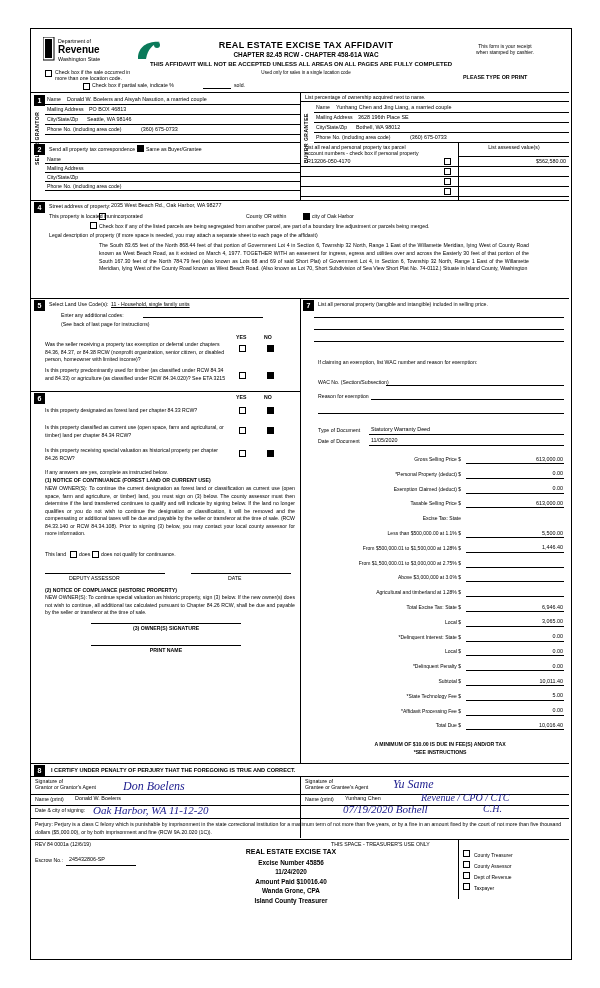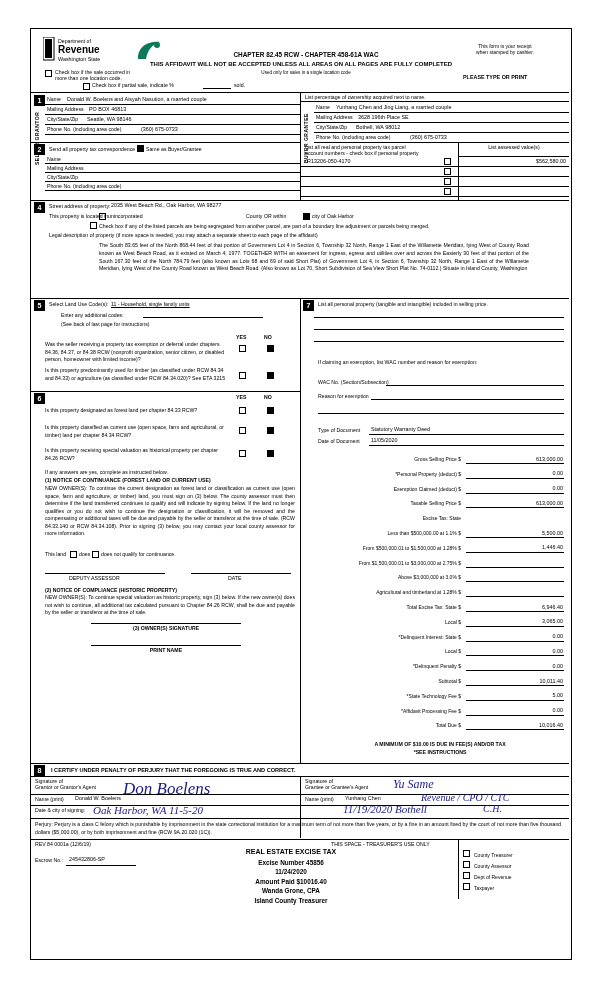--- a/index.html
+++ b/index.html
@@ -38,20 +38,21 @@
     <div class="t" style="left:27px;top:9px;font-size:5.2px;">Department of</div>
     <div class="t b" style="left:27px;top:15px;font-size:10px;">Revenue</div>
     <div class="t" style="left:27px;top:27px;font-size:5.4px;">Washington State</div>
     <div class="logo-d" style="left:105px;top:10px;">
       <svg width="26" height="22" viewBox="0 0 26 22">
           <path d="M2,20 C2,6 14,2 24,3 C16,6 12,10 10,20 Z" fill="#0a7a5a"></path>
           <circle cx="21" cy="6" r="3" fill="#0a7a5a"></circle>
         </svg>
     </div>
 
+    <div class="t title1 c" style="left:150px;top:11px;width:250px;">REAL ESTATE EXCISE TAX AFFIDAVIT</div>
     <div class="t title2 c" style="left:150px;top:22px;width:250px;">CHAPTER 82.45 RCW - CHAPTER 458-61A WAC</div>
     <div class="t title3 c" style="left:40px;top:32px;width:460px;">THIS AFFIDAVIT WILL NOT BE ACCEPTED UNLESS ALL AREAS ON ALL PAGES ARE FULLY COMPLETED</div>
     <div class="t c" style="left:150px;top:41px;width:250px;font-size:4.6px;">Used only for sales in a single location code</div>
 
     <div class="t c" style="left:420px;top:14px;width:108px;font-size:5px;">This form is your receipt</div>
     <div class="t c" style="left:420px;top:20px;width:108px;font-size:5px;">when stamped by cashier.</div>
     <div class="t b" style="left:432px;top:45px;font-size:5.4px;">PLEASE TYPE OR PRINT</div>
 
     <div class="chk" style="left:14px;top:41px;"></div>
     <div class="t" style="left:24px;top:40px;">Check box if the sale occurred in</div>
@@ -287,38 +288,38 @@
     <div class="t b c" style="left:283px;top:720px;width:252px;font-size:5.2px;">*SEE INSTRUCTIONS</div>
 
     <div class="hr" style="left:0;top:734px;width:538px;"></div>
     <div class="num" style="left:3px;top:736px;width:11px;height:11px;line-height:11px;">8</div>
     <div class="t b" style="left:20px;top:738px;font-size:5.6px;">I CERTIFY UNDER PENALTY OF PERJURY THAT THE FOREGOING IS TRUE AND CORRECT.</div>
     <div class="hr" style="left:0;top:747px;width:538px;"></div>
     <div class="vr" style="left:269px;top:747px;height:62px;"></div>
 
     <div class="t" style="left:4px;top:749px;">Signature of</div>
     <div class="t" style="left:4px;top:755px;">Grantor or Grantor's Agent</div>
-    <div class="hand" style="position:absolute;left:92px;top:750px;font-size:17px;">Don Boelens</div>
+    <div class="hand" style="position:absolute;left:92px;top:750px;font-size:12px;">Don Boelens</div>
     <div class="hr" style="left:0;top:765px;width:269px;"></div>
     <div class="t" style="left:4px;top:767px;">Name (print)</div>
     <div class="fld" style="left:44px;top:766px;">Donald W. Boelens</div>
     <div class="hr" style="left:0;top:776px;width:269px;"></div>
     <div class="t" style="left:4px;top:778px;">Date &amp; city of signing:</div>
-    <div class="hand" style="position:absolute;left:62px;top:775px;font-size:11px;">Oak Harbor, WA 11-5-20</div>
+    <div class="hand" style="position:absolute;left:62px;top:775px;font-size:11px;">Oak Harbor, WA 11-12-20</div>
     <div class="hr" style="left:0;top:789px;width:269px;"></div>
 
     <div class="t" style="left:274px;top:749px;">Signature of</div>
     <div class="t" style="left:274px;top:755px;">Grantee or Grantee's Agent</div>
     <div class="hand" style="position:absolute;left:362px;top:748px;font-size:12px;">Yu Same</div>
     <div class="hr" style="left:269px;top:765px;width:269px;"></div>
     <div class="t" style="left:274px;top:767px;">Name (print)</div>
     <div class="fld" style="left:314px;top:766px;">Yunhang Chen</div>
     <div class="hand" style="position:absolute;left:390px;top:763px;font-size:10px;">Revenue / CPO / CTC</div>
     <div class="hr" style="left:269px;top:776px;width:269px;"></div>
-    <div class="hand" style="position:absolute;left:312px;top:774px;font-size:11px;">11/19/2020  Bothell</div>
+    <div class="hand" style="position:absolute;left:312px;top:774px;font-size:11px;">07/19/2020  Bothell</div>
     <div class="hand" style="position:absolute;left:452px;top:774px;font-size:10px;">C.H.</div>
     <div class="hr" style="left:269px;top:789px;width:269px;"></div>
 
     <div class="t" style="left:4px;top:792px;width:530px;line-height:1.45;">Perjury:  Perjury is a class C felony which is punishable by imprisonment in the state correctional institution for a maximum term of not more than five years, or by a fine in an amount fixed by the court of not more than five thousand dollars ($5,000.00), or by both imprisonment and fine (RCW 9A.20.020 (1C)).</div>
 
     <div class="hr" style="left:0;top:810px;width:538px;"></div>
     <div class="t" style="left:4px;top:812px;">REV 84 0001a (12/6/19)</div>
     <div class="t" style="left:4px;top:828px;">Escrow No.:</div>
     <div class="fld" style="left:38px;top:827px;">245432806-SP</div>
     <div class="hr" style="left:35px;top:836px;width:70px;"></div>

